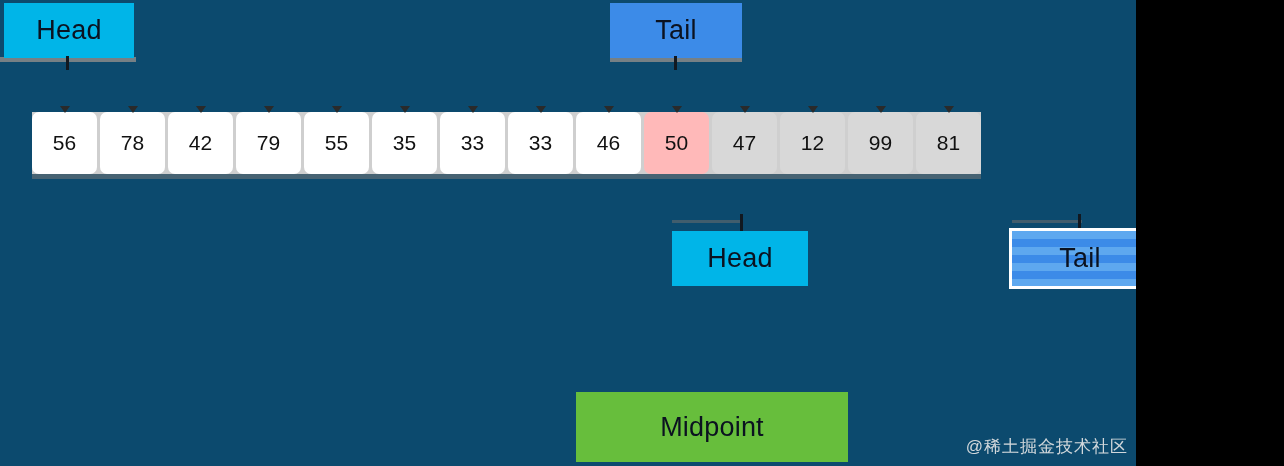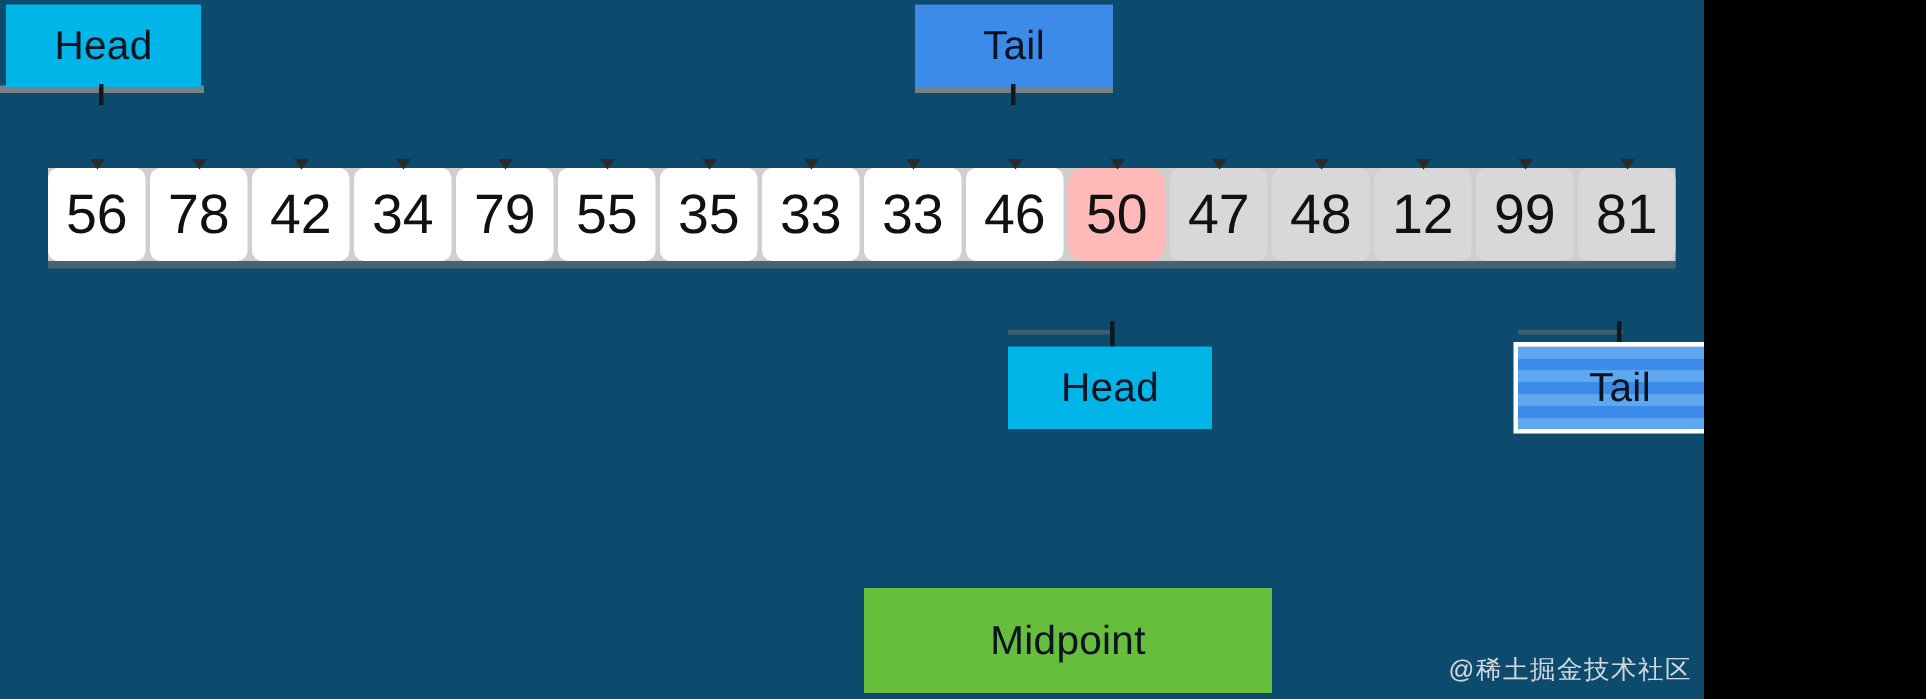--- a/index.html
+++ b/index.html
@@ -85,28 +85,28 @@
     background: #cfcfcf;
     padding: 0;
     box-shadow: 0 5px 0 0 rgba(120,120,120,0.55);
   }
   .cell {
     width: 65px;
     height: 62px;
     display: flex;
     align-items: center;
     justify-content: center;
-    font-size: 37px;
+    font-size: 21px;
     color: #111111;
     background: #ffffff;
     border-radius: 7px;
     box-sizing: border-box;
   }
   .cell.gray { background: #d8d8d8; }
-  .cell.pink { background: #ffb9b9; border-radius: 11px; }
+  .cell.pink { background: #ffb9b9; }
 
   
   .cell-wrap { position: relative; }
   .cell-wrap::before {
     content: "";
     position: absolute;
     left: 50%;
     top: -6px;
     transform: translateX(-50%);
     width: 0; height: 0;
@@ -164,23 +164,20 @@
       <div class="cell-wrap">
         <div class="cell ">56</div>
       </div>
       <div class="cell-wrap">
         <div class="cell ">78</div>
       </div>
       <div class="cell-wrap">
         <div class="cell ">42</div>
       </div>
       <div class="cell-wrap">
-        <div class="cell ">34</div>
-      </div>
-      <div class="cell-wrap">
         <div class="cell ">79</div>
       </div>
       <div class="cell-wrap">
         <div class="cell ">55</div>
       </div>
       <div class="cell-wrap">
         <div class="cell ">35</div>
       </div>
       <div class="cell-wrap">
         <div class="cell ">33</div>
@@ -189,23 +186,20 @@
         <div class="cell ">33</div>
       </div>
       <div class="cell-wrap">
         <div class="cell ">46</div>
       </div>
       <div class="cell-wrap">
         <div class="cell pink">50</div>
       </div>
       <div class="cell-wrap">
         <div class="cell gray">47</div>
-      </div>
-      <div class="cell-wrap">
-        <div class="cell gray">48</div>
       </div>
       <div class="cell-wrap">
         <div class="cell gray">12</div>
       </div>
       <div class="cell-wrap">
         <div class="cell gray">99</div>
       </div>
       <div class="cell-wrap">
         <div class="cell gray">81</div>
       </div>

